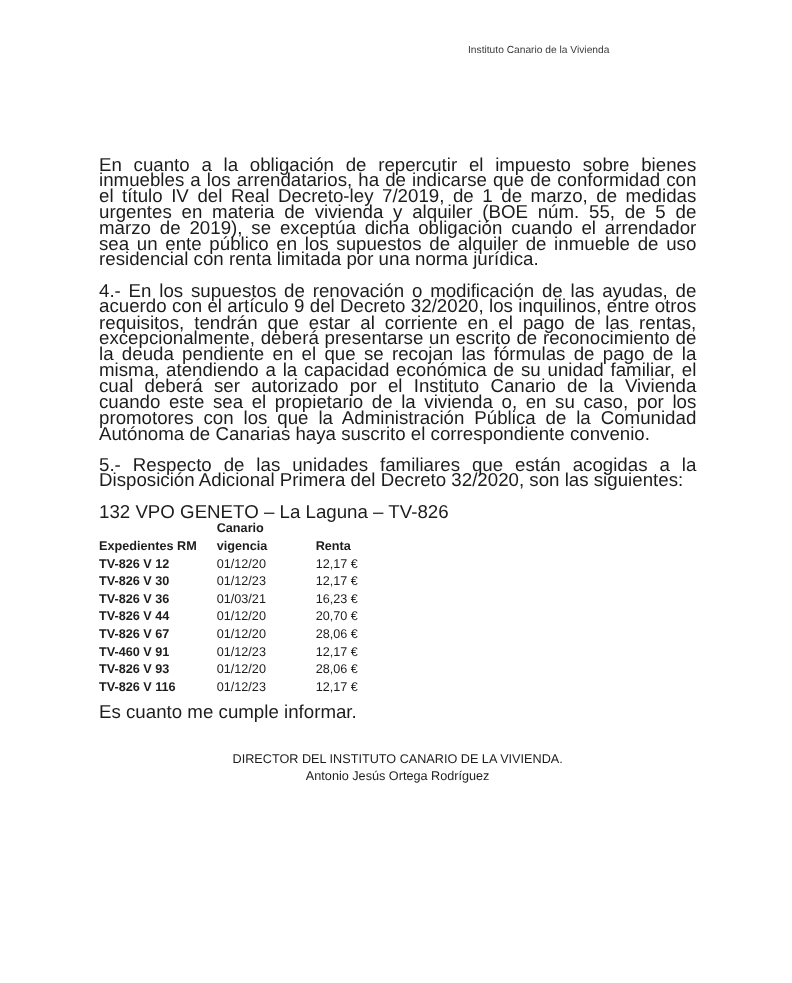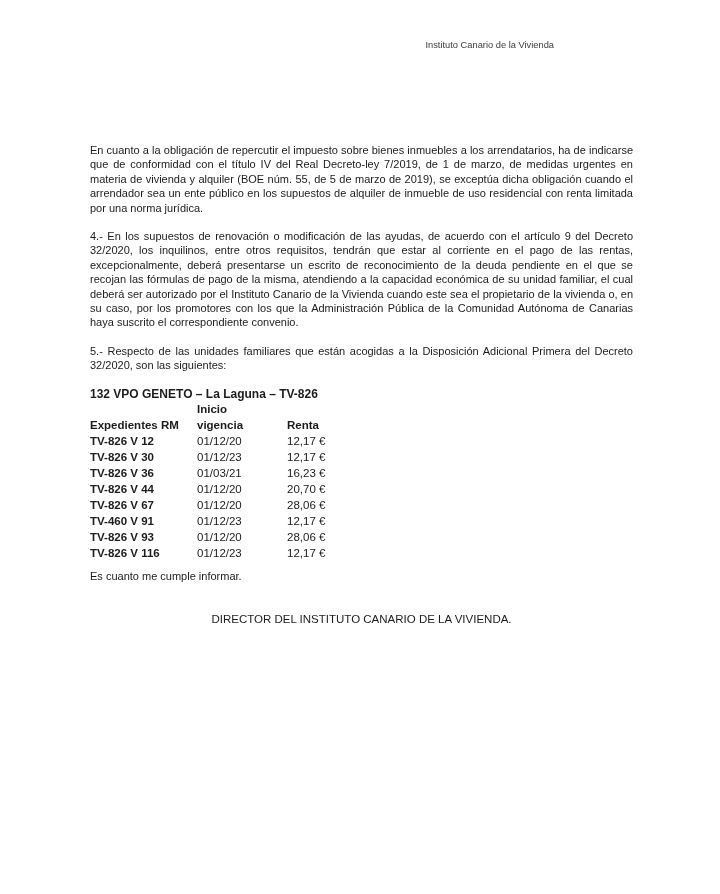--- a/index.html
+++ b/index.html
@@ -24,29 +24,29 @@
     color: #3c3c3c;
   }
   .content {
     position: absolute;
     top: 143px;
     left: 90px;
     width: 543px;
   }
   .content p {
     margin: 0 0 14px 0;
-    font-size: 11px;
+    font-size: 17px;
     line-height: 14.4px;
     text-align: justify;
   }
   .doc-subtitle {
     margin: 5px 0 0 0;
-    font-size: 12px;
+    font-size: 17px;
     line-height: 14.4px;
-    font-weight: bold;
+    font-weight: normal;
   }
   table.exp-table {
     border-collapse: collapse;
     margin: 0 0 8px 0;
     table-layout: fixed;
   }
   table.exp-table th,
   table.exp-table td {
     padding: 0;
     font-size: 11.5px;
@@ -86,21 +86,21 @@
 
     <table class="exp-table">
       <colgroup>
         <col class="col-exp">
         <col class="col-date">
         <col class="col-renta">
       </colgroup>
       <thead>
         <tr>
           <th></th>
-          <th>Inicio</th>
+          <th>Canario</th>
           <th></th>
         </tr>
         <tr>
           <th>Expedientes RM</th>
           <th>vigencia</th>
           <th>Renta</th>
         </tr>
       </thead>
       <tbody>
 
@@ -154,16 +154,17 @@
           </tr>
 
         </tbody>
     </table>
 
 
     <p>Es cuanto me cumple informar.</p>
 
     <div class="signature">
       <div>DIRECTOR DEL INSTITUTO CANARIO DE LA VIVIENDA.</div>
+      <div>Antonio Jesús Ortega Rodríguez</div>
     </div>
 
   </div>
 </div>
 
 </body></html>

